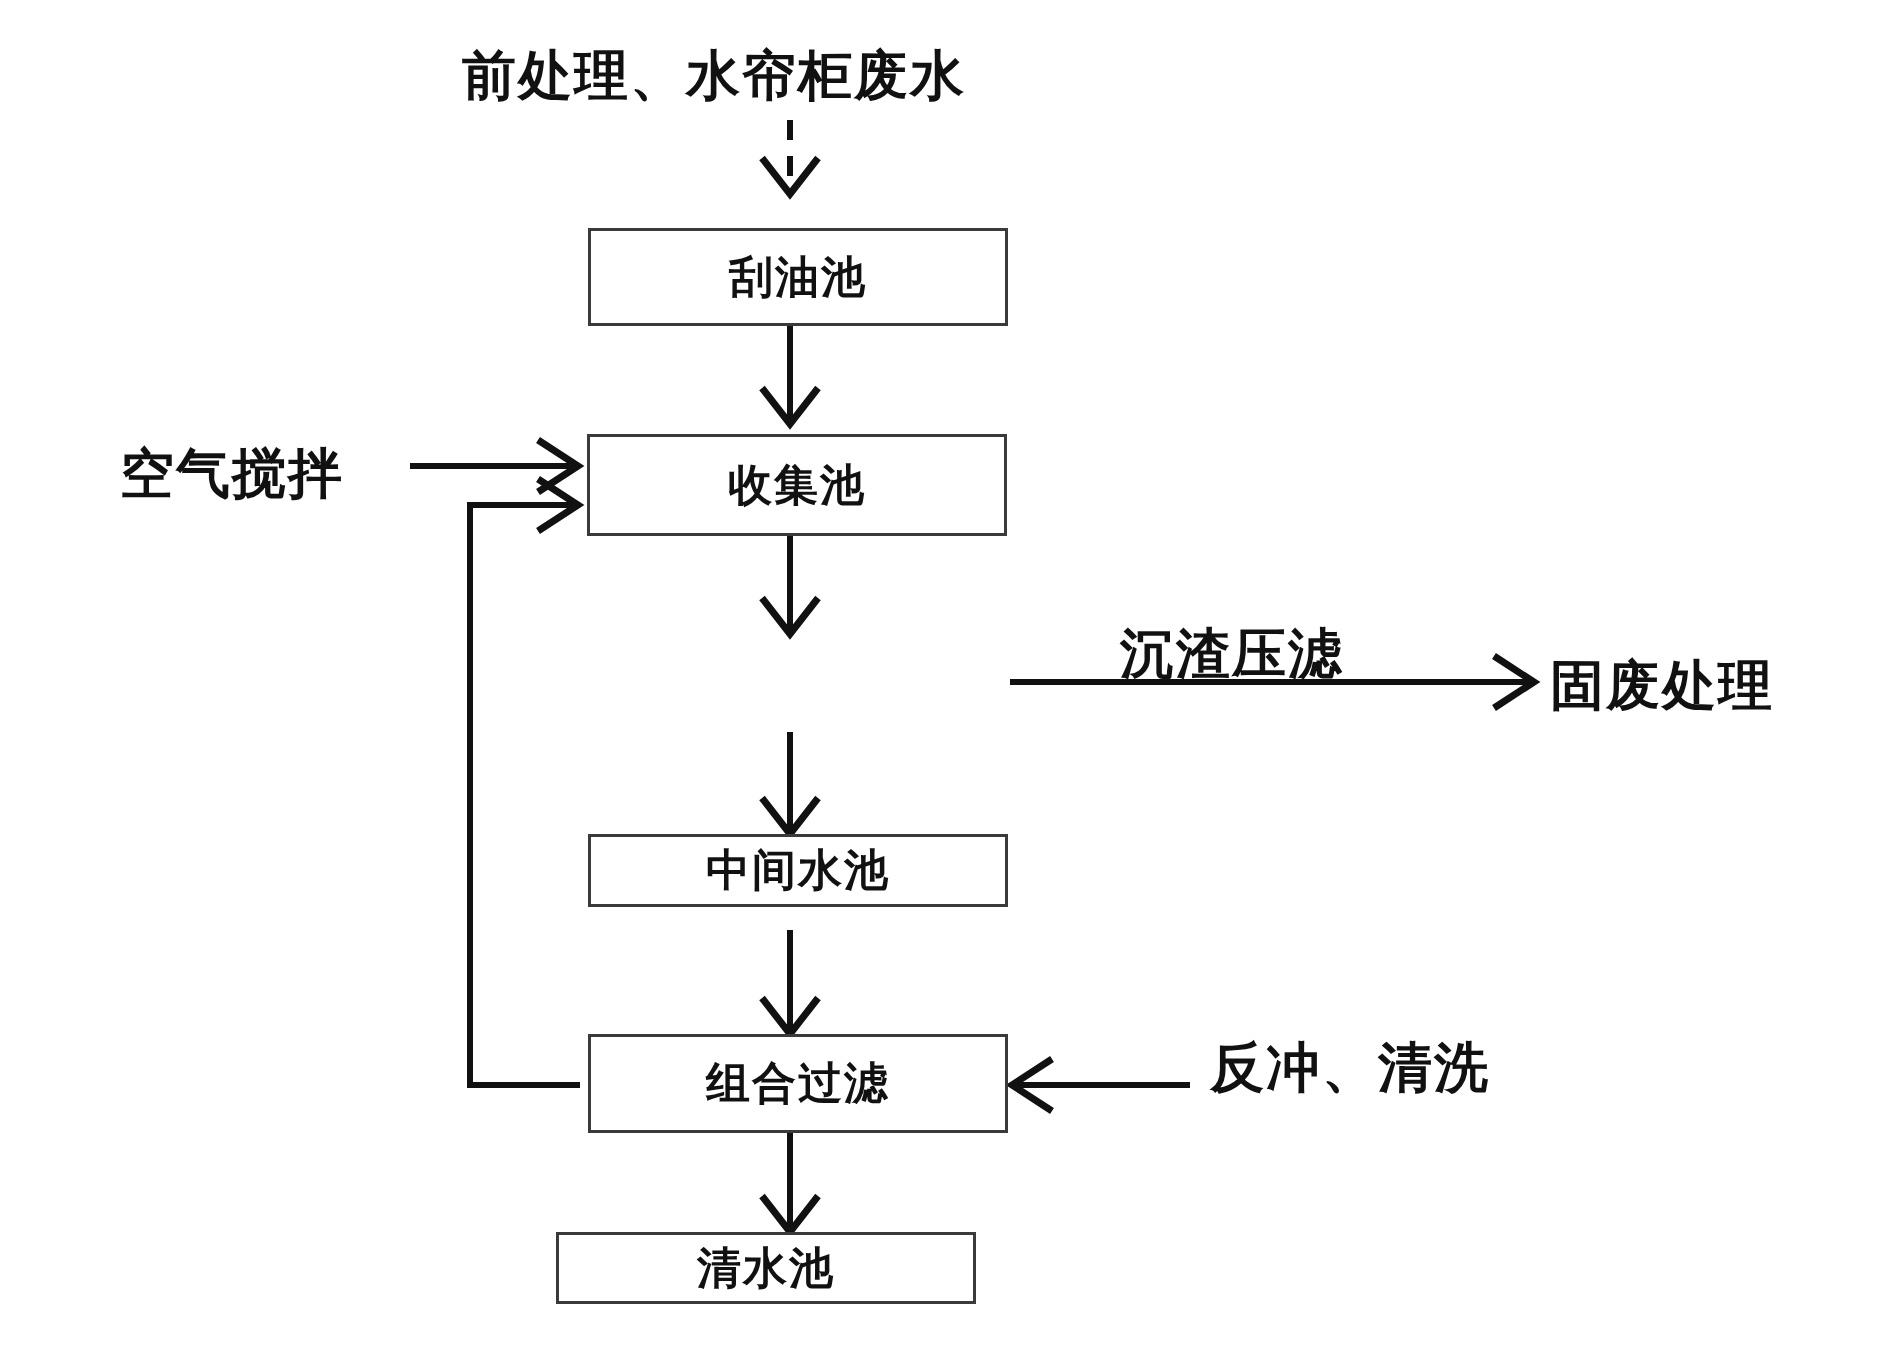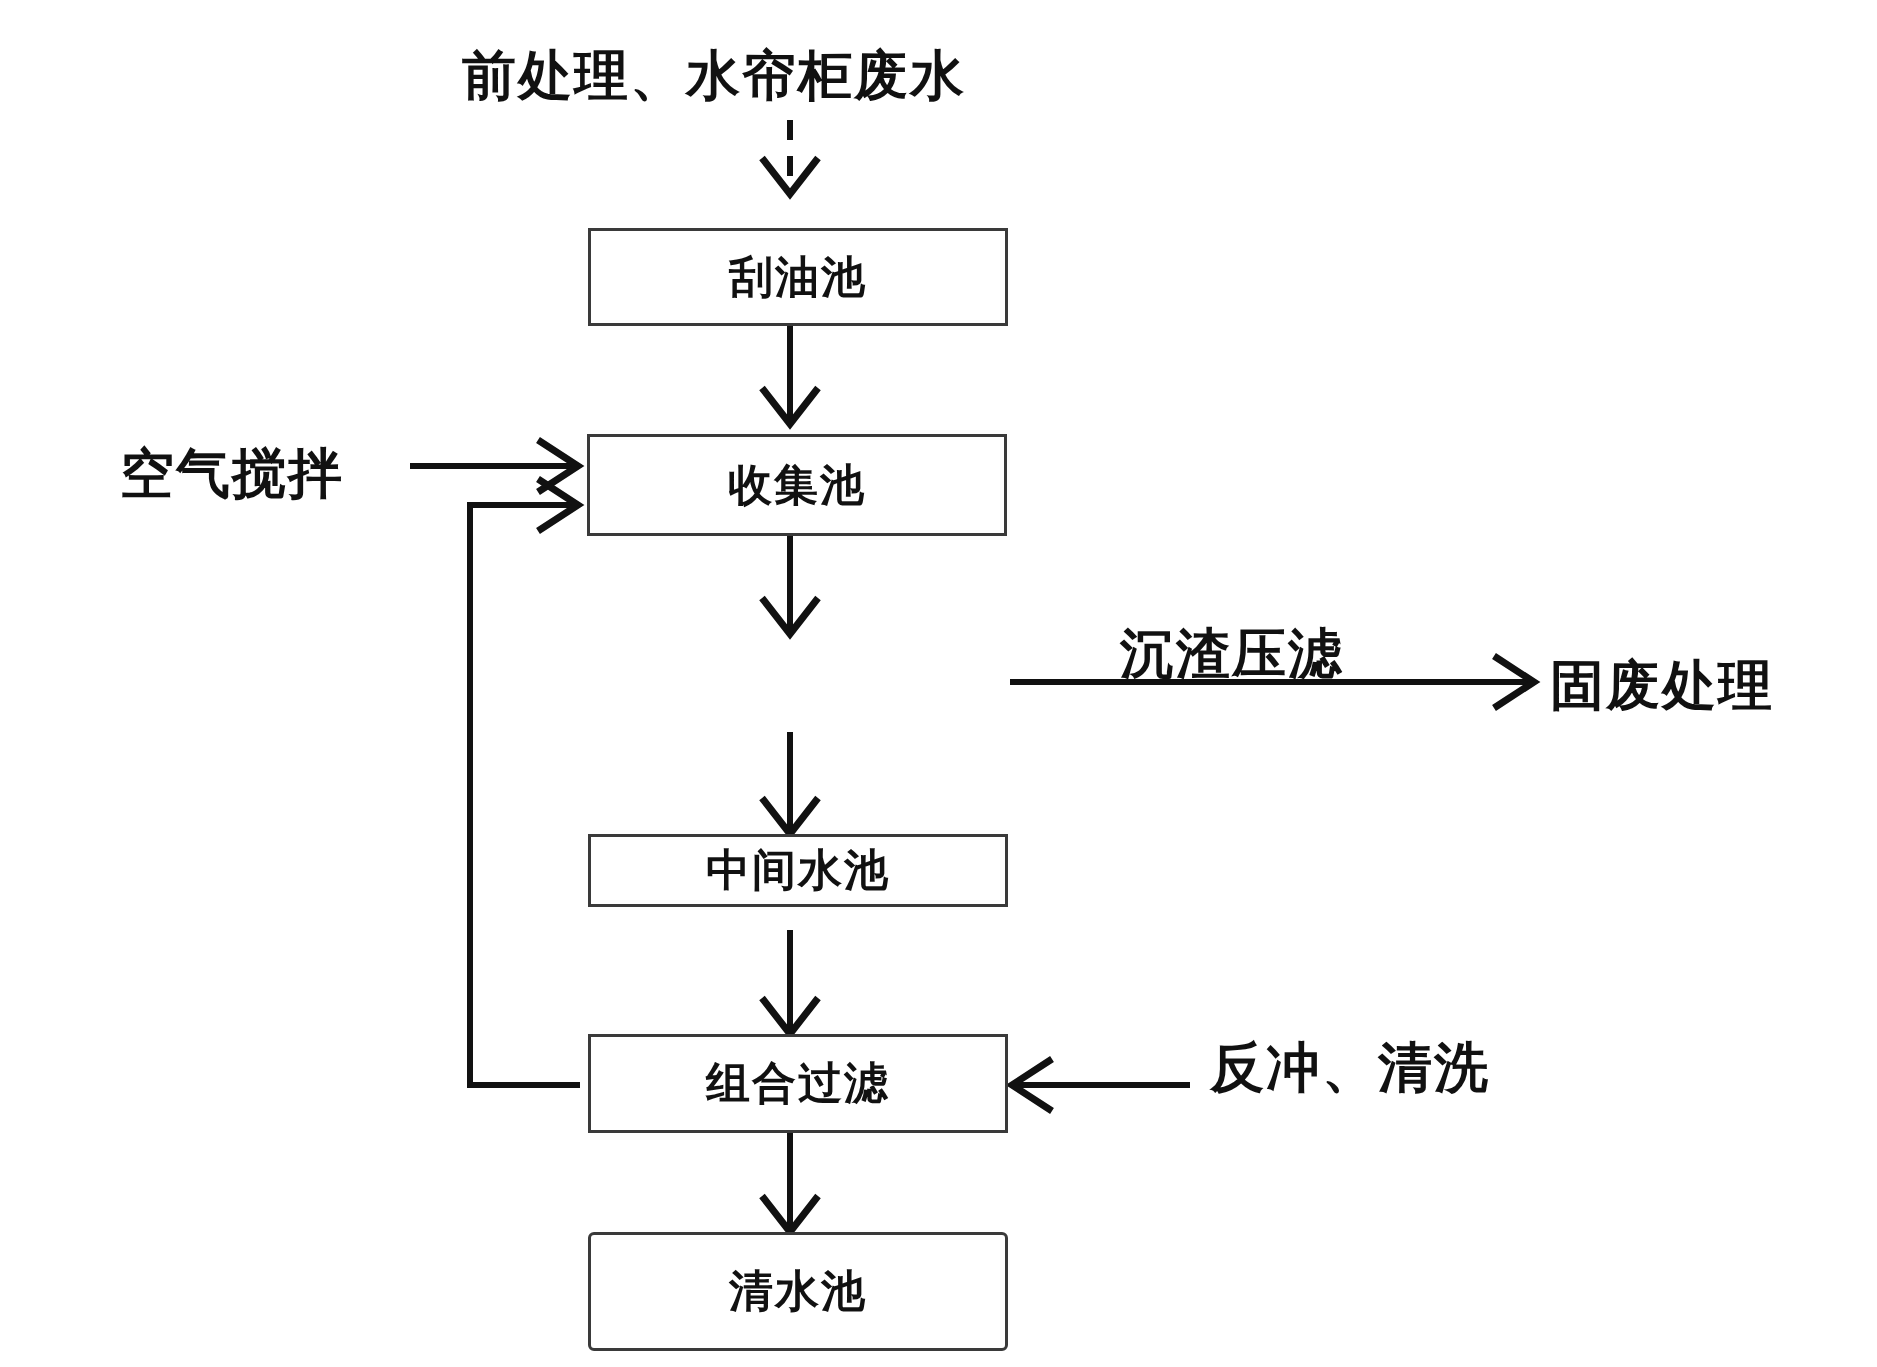--- a/index.html
+++ b/index.html
@@ -109,21 +109,21 @@
 
   <div class="node" style="left:588px; top:228px; width:420px; height:98px;">刮油池</div>
 
   <div class="node" style="left:587px; top:434px; width:420px; height:102px;">收集池</div>
 
 
   <div class="node" style="left:588px; top:834px; width:420px; height:73px;">中间水池</div>
 
   <div class="node" style="left:588px; top:1034px; width:420px; height:99px;">组合过滤</div>
 
-  <div class="node" style="left:588px; top:1232px; width:420px; height:119px;border-radius:6px;">清水池</div>
+  <div class="node" style="left:556px; top:1232px; width:420px; height:72px;">清水池</div>
 
   <div class="label" style="left:120px; top:438px;">空气搅拌</div>
 
   <div class="label" style="left:1120px; top:618px;">沉渣压滤</div>
 
   <div class="label" style="left:1550px; top:650px;">固废处理</div>
 
   <div class="label" style="left:1210px; top:1032px;font-family:Liberation Mono, monospace;">反冲、清洗</div>
 
 </div>

